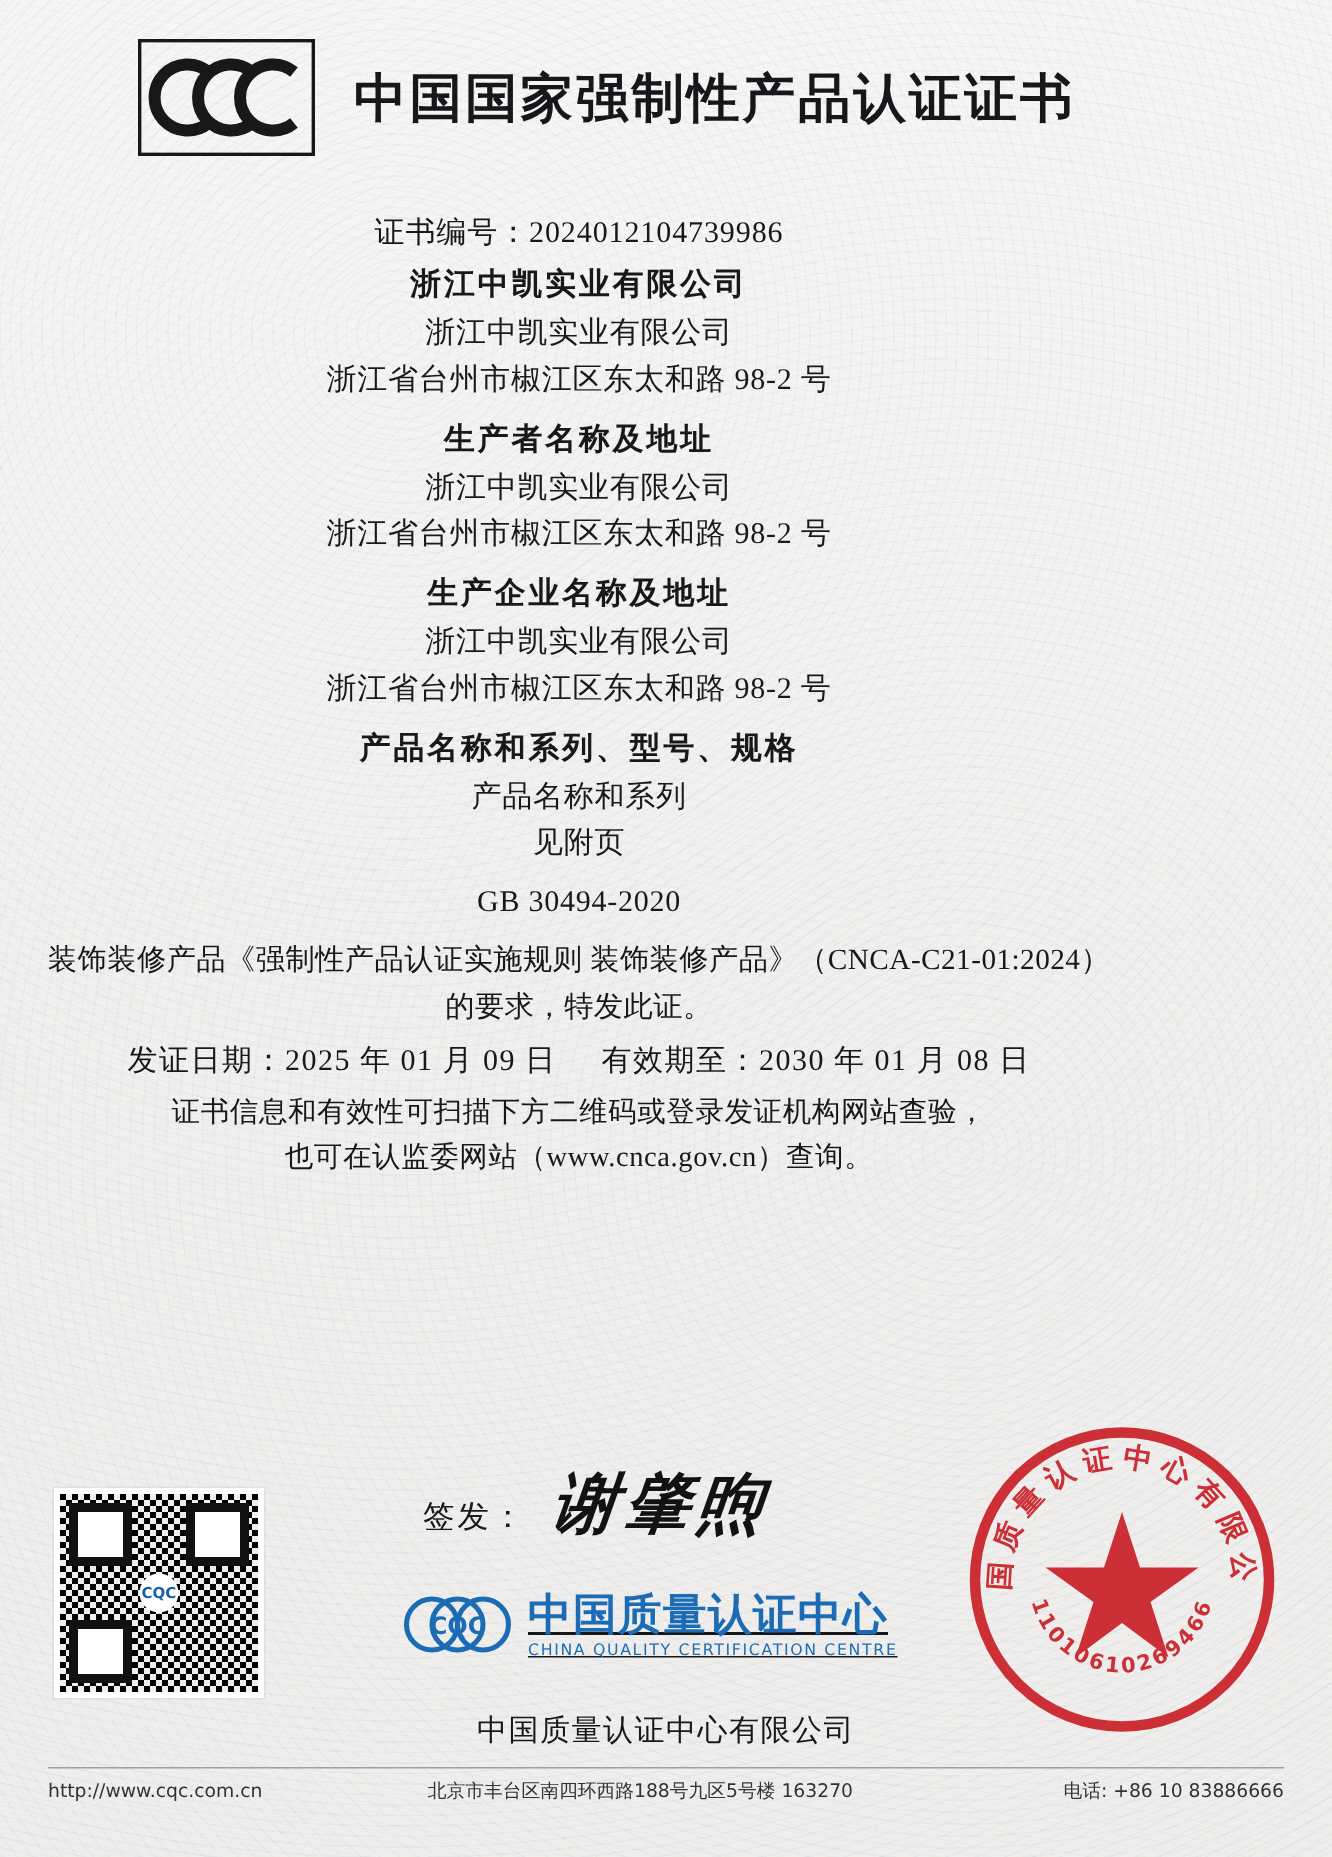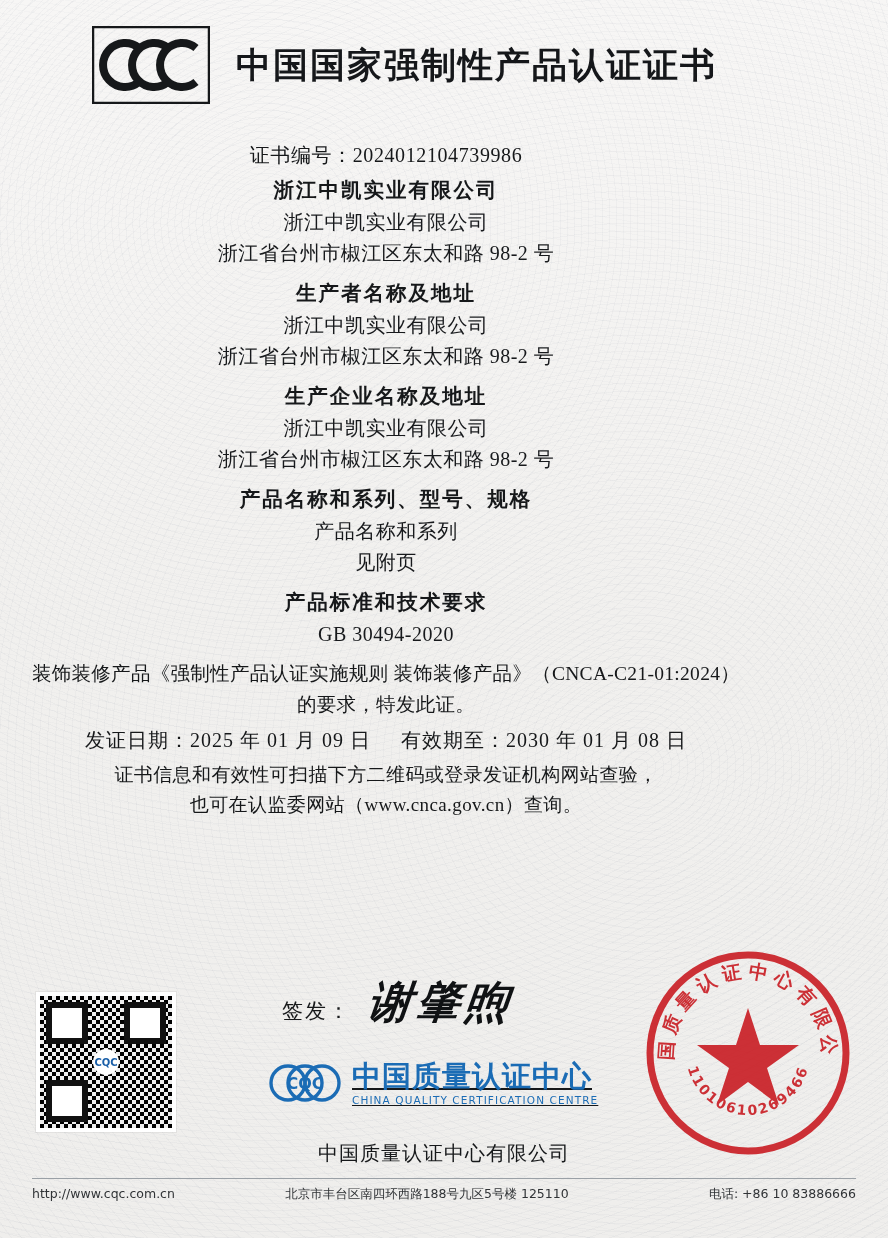--- a/index.html
+++ b/index.html
@@ -292,21 +292,20 @@
     <div class="label">生产企业名称及地址</div>
     <div class="line">浙江中凯实业有限公司</div>
     <div class="line">浙江省台州市椒江区东太和路 98-2 号</div>
 
     <div class="gap"></div>
     <div class="label">产品名称和系列、型号、规格</div>
     <div class="line">产品名称和系列</div>
     <div class="line">见附页</div>
 
     <div class="gap"></div>
-    <div class="label">产品标准和技术要求</div>
     <div class="line mono">GB 30494-2020</div>
 
     <div class="gap"></div>
     <div class="statement">装饰装修产品《强制性产品认证实施规则 装饰装修产品》（CNCA-C21-01:2024）</div>
     <div class="statement">的要求，特发此证。</div>
 
     <div class="small-gap"></div>
     <div class="dates">
       <span>发证日期：</span><span>2025 年 01 月 09 日</span><span class="sp"></span><span>有效期至：</span><span>2030 年 01 月 08 日</span>
     </div>
@@ -356,16 +355,16 @@
       <textPath href="#sealArcTop" startOffset="50%" text-anchor="middle">中国质量认证中心有限公司</textPath>
     </text>
     <text font-family="DejaVu Sans, sans-serif" font-size="14" font-weight="700" fill="#c8161d" letter-spacing="2">
       <textPath href="#sealArcBottom" startOffset="50%" text-anchor="middle">11010610269466</textPath>
     </text>
   </svg>
 
   <div class="footer-rule"></div>
   <div class="footer">
     <span>http://www.cqc.com.cn</span>
-    <span class="mid">北京市丰台区南四环西路188号九区5号楼  125110</span>
+    <span class="mid">北京市丰台区南四环西路188号九区5号楼  163270</span>
     <span>电话: +86 10 83886666</span>
   </div>
 </div>
 
 </body></html>

